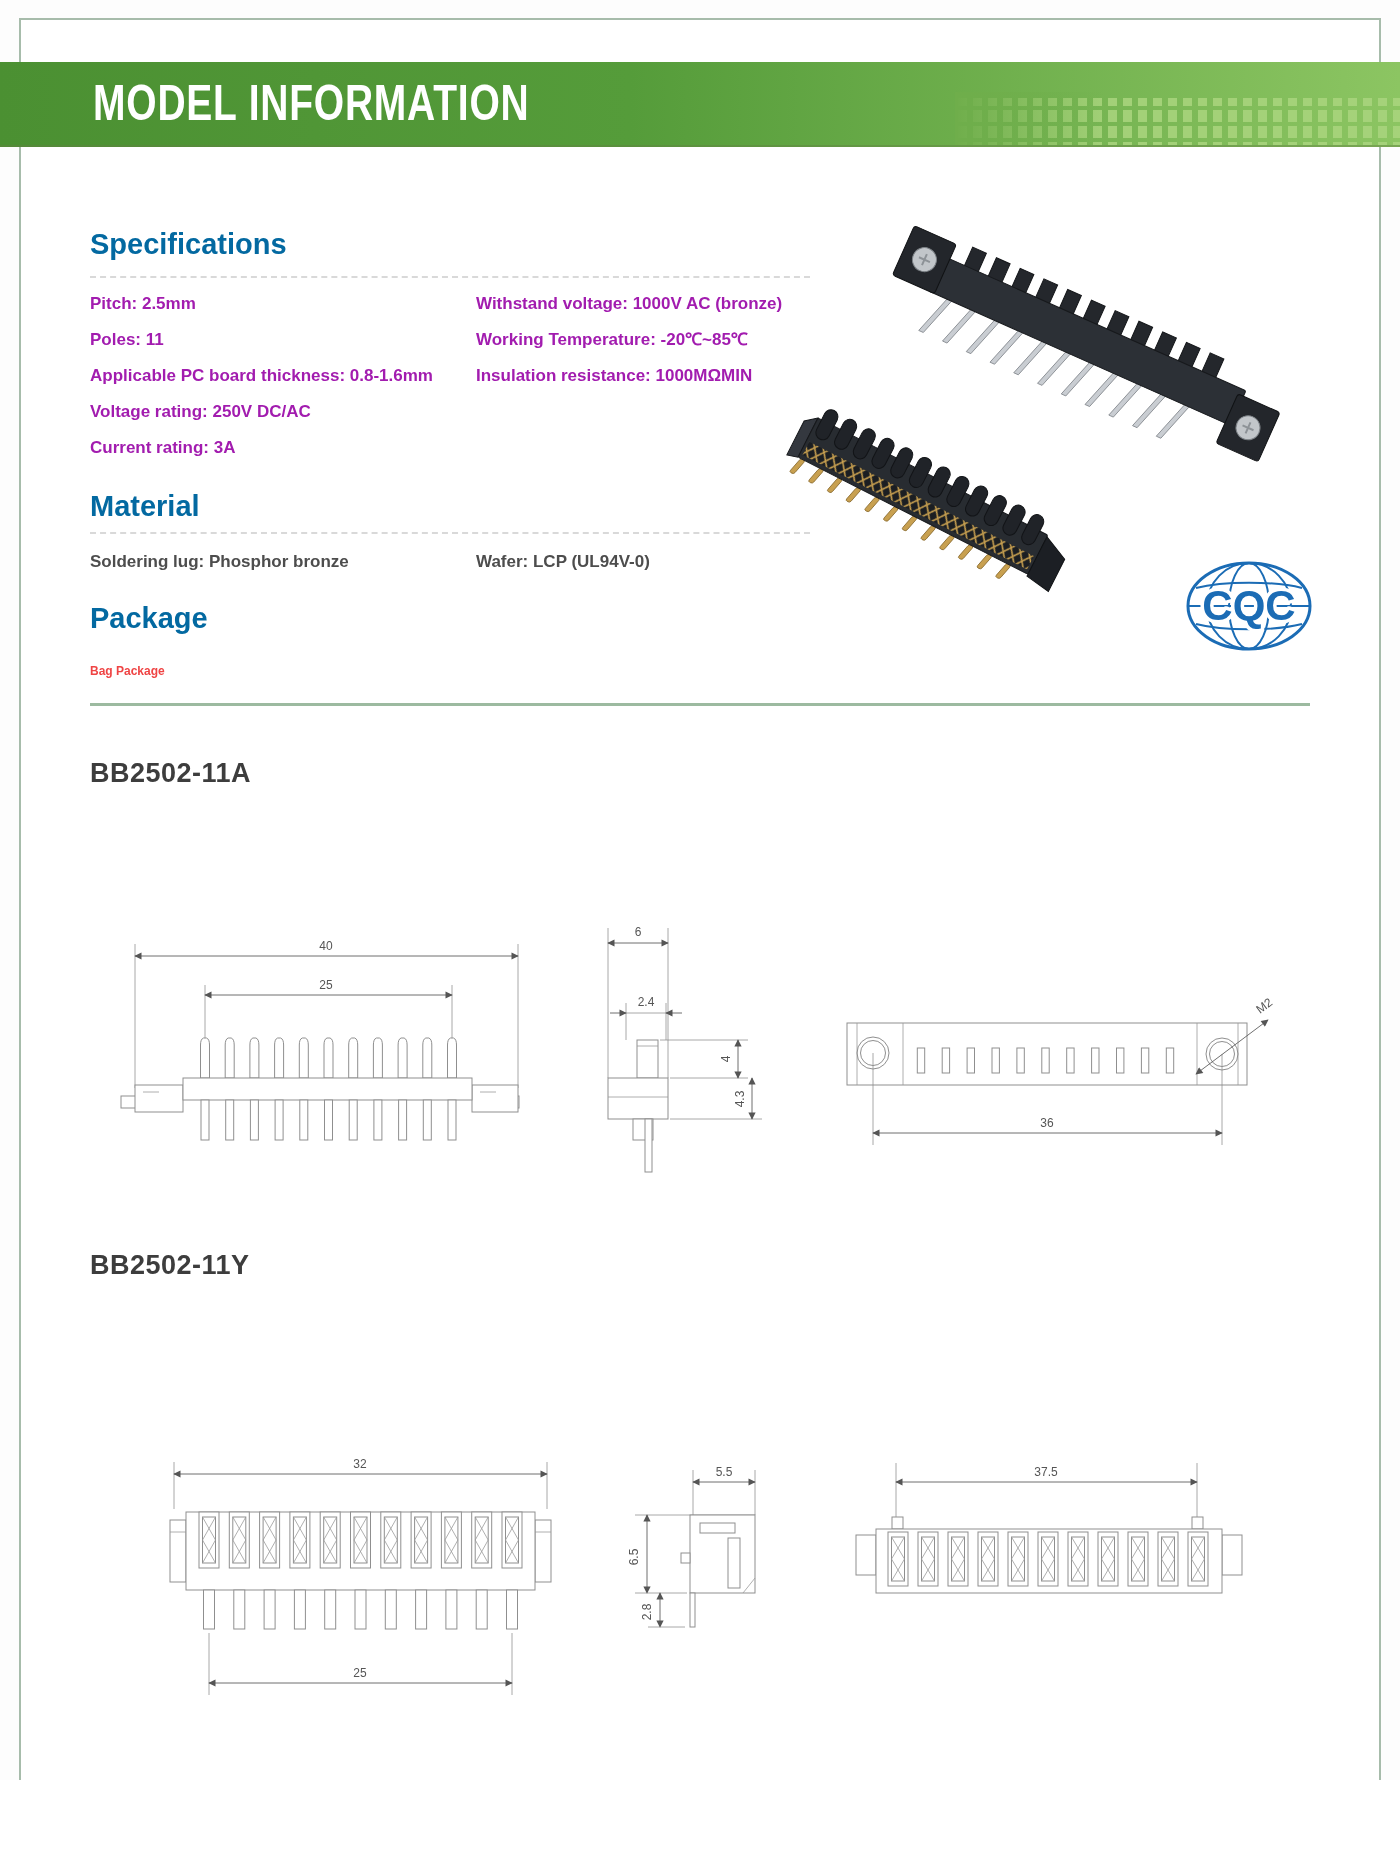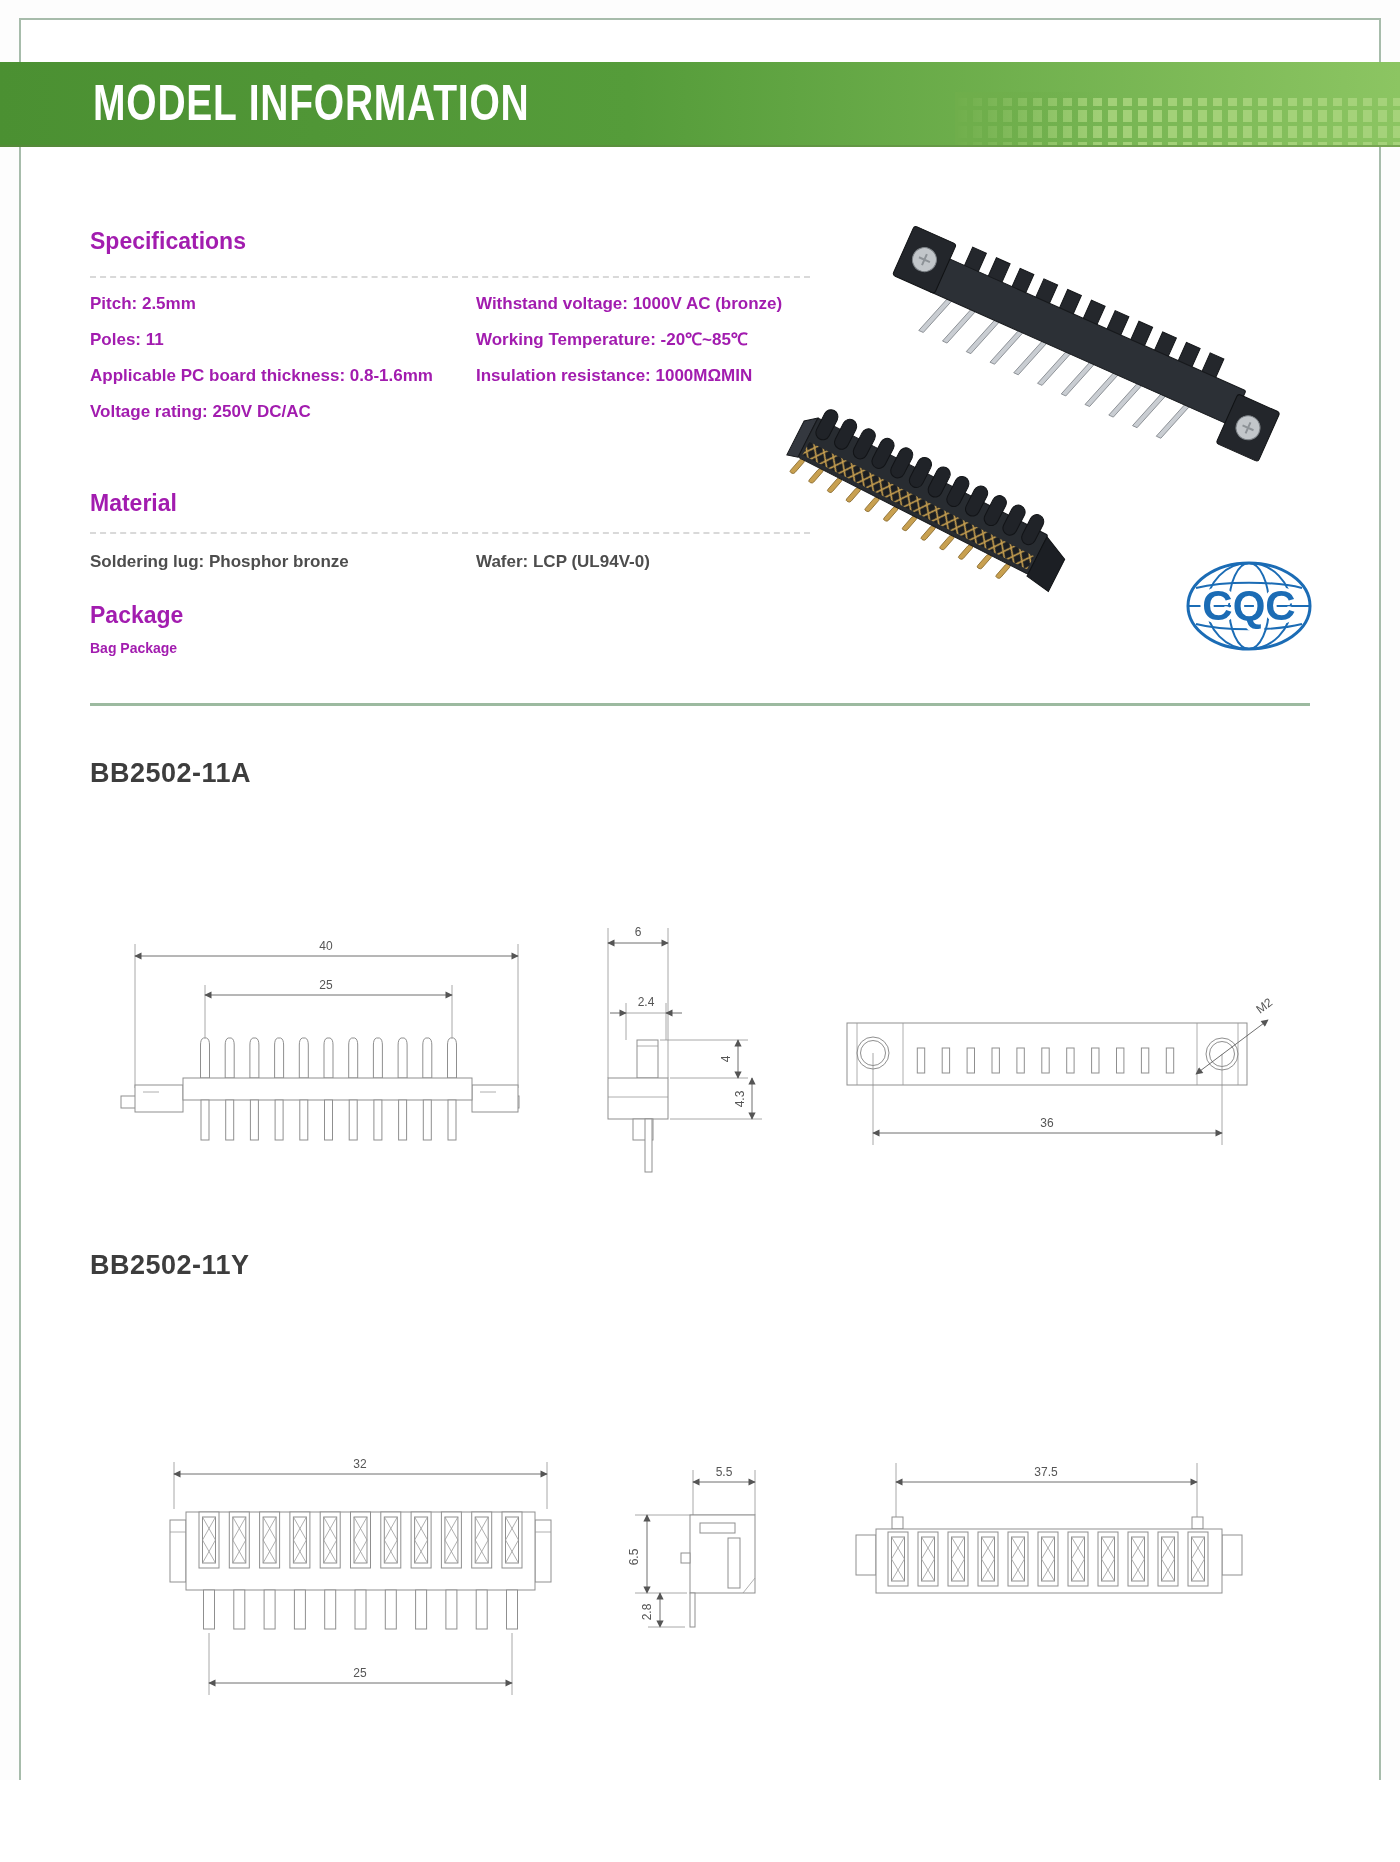--- a/index.html
+++ b/index.html
@@ -10,26 +10,26 @@
   
   .banner { position:absolute; left:0; top:62px; width:1400px; height:83px;
             background:linear-gradient(90deg,#4b9032 0%,#559c3a 45%,#8cc562 100%);
             border-bottom:2px solid rgba(98,128,66,.45); }
   .banner h1 { margin:0; position:absolute; left:93px; top:50%;
                transform:translateY(-52%) scaleX(.78); transform-origin:left center;
                color:#ffffff; font-size:50px; font-weight:700; letter-spacing:1px;
                white-space:nowrap; }
   .banner-pattern { position:absolute; left:955px; top:0; }
   
-  .sec-h  { position:absolute; left:90px; font-size:23px; font-weight:700; color:#a21caf; }
+  .sec-h  { position:absolute; left:90px; font-size:29px; font-weight:700; color:#0369a1; }
   .dash   { position:absolute; left:90px; width:720px; border-top:2px dashed #d9d9d9; }
   .spec-col { position:absolute; font-size:17px; font-weight:700; color:#a21caf;
               line-height:36px; white-space:nowrap; }
   .mat-item { position:absolute; font-size:17px; font-weight:700; color:#4d4d4d; white-space:nowrap; }
-  .pkg-val  { position:absolute; left:90px; font-size:14px; font-weight:700; color:#a21caf; }
+  .pkg-val  { position:absolute; left:90px; font-size:12px; font-weight:700; color:#ef4444;margin-top:24px; }
   .model-h  { position:absolute; left:90px; font-size:27px; font-weight:700; color:#3d3d3d; letter-spacing:.5px; }
   .rule { position:absolute; left:90px; top:703px; width:1220px; height:3px; background:#9cbaa0; }
   
   svg.draw { position:absolute; overflow:visible; }
   .o  { stroke:#8f8f8f; stroke-width:1; fill:#ffffff; }
   .ol { stroke:#8f8f8f; stroke-width:1; fill:none; }
   .x  { stroke:#9a9a9a; stroke-width:.8; fill:none; }
   .e  { stroke:#8c8c8c; stroke-width:.75; fill:none; }
   .d  { stroke:#5f5f5f; stroke-width:.9; fill:none; }
   .dimtxt { font-size:12px; fill:#555555; font-family:"Liberation Sans",sans-serif; }
@@ -57,20 +57,21 @@
     </svg>
   </div>
 
   <div class="sec-h" style="top:228px">Specifications</div>
   <div class="dash" style="top:276px"></div>
   <div class="spec-col" style="left:90px; top:286px">
     <div>Pitch: 2.5mm</div>
     <div>Poles: 11</div>
     <div>Applicable PC board thickness: 0.8-1.6mm</div>
     <div>Voltage rating: 250V DC/AC</div>
+    <div>Current rating: 3A</div>
   </div>
   <div class="spec-col" style="left:476px; top:286px">
     <div>Withstand voltage: 1000V AC (bronze)</div>
     <div>Working Temperature: -20℃~85℃</div>
     <div>Insulation resistance: 1000MΩMIN</div>
   </div>
 
   <div class="sec-h" style="top:490px">Material</div>
   <div class="dash" style="top:532px"></div>
   <div class="mat-item" style="left:90px; top:552px">Soldering lug: Phosphor bronze</div>

